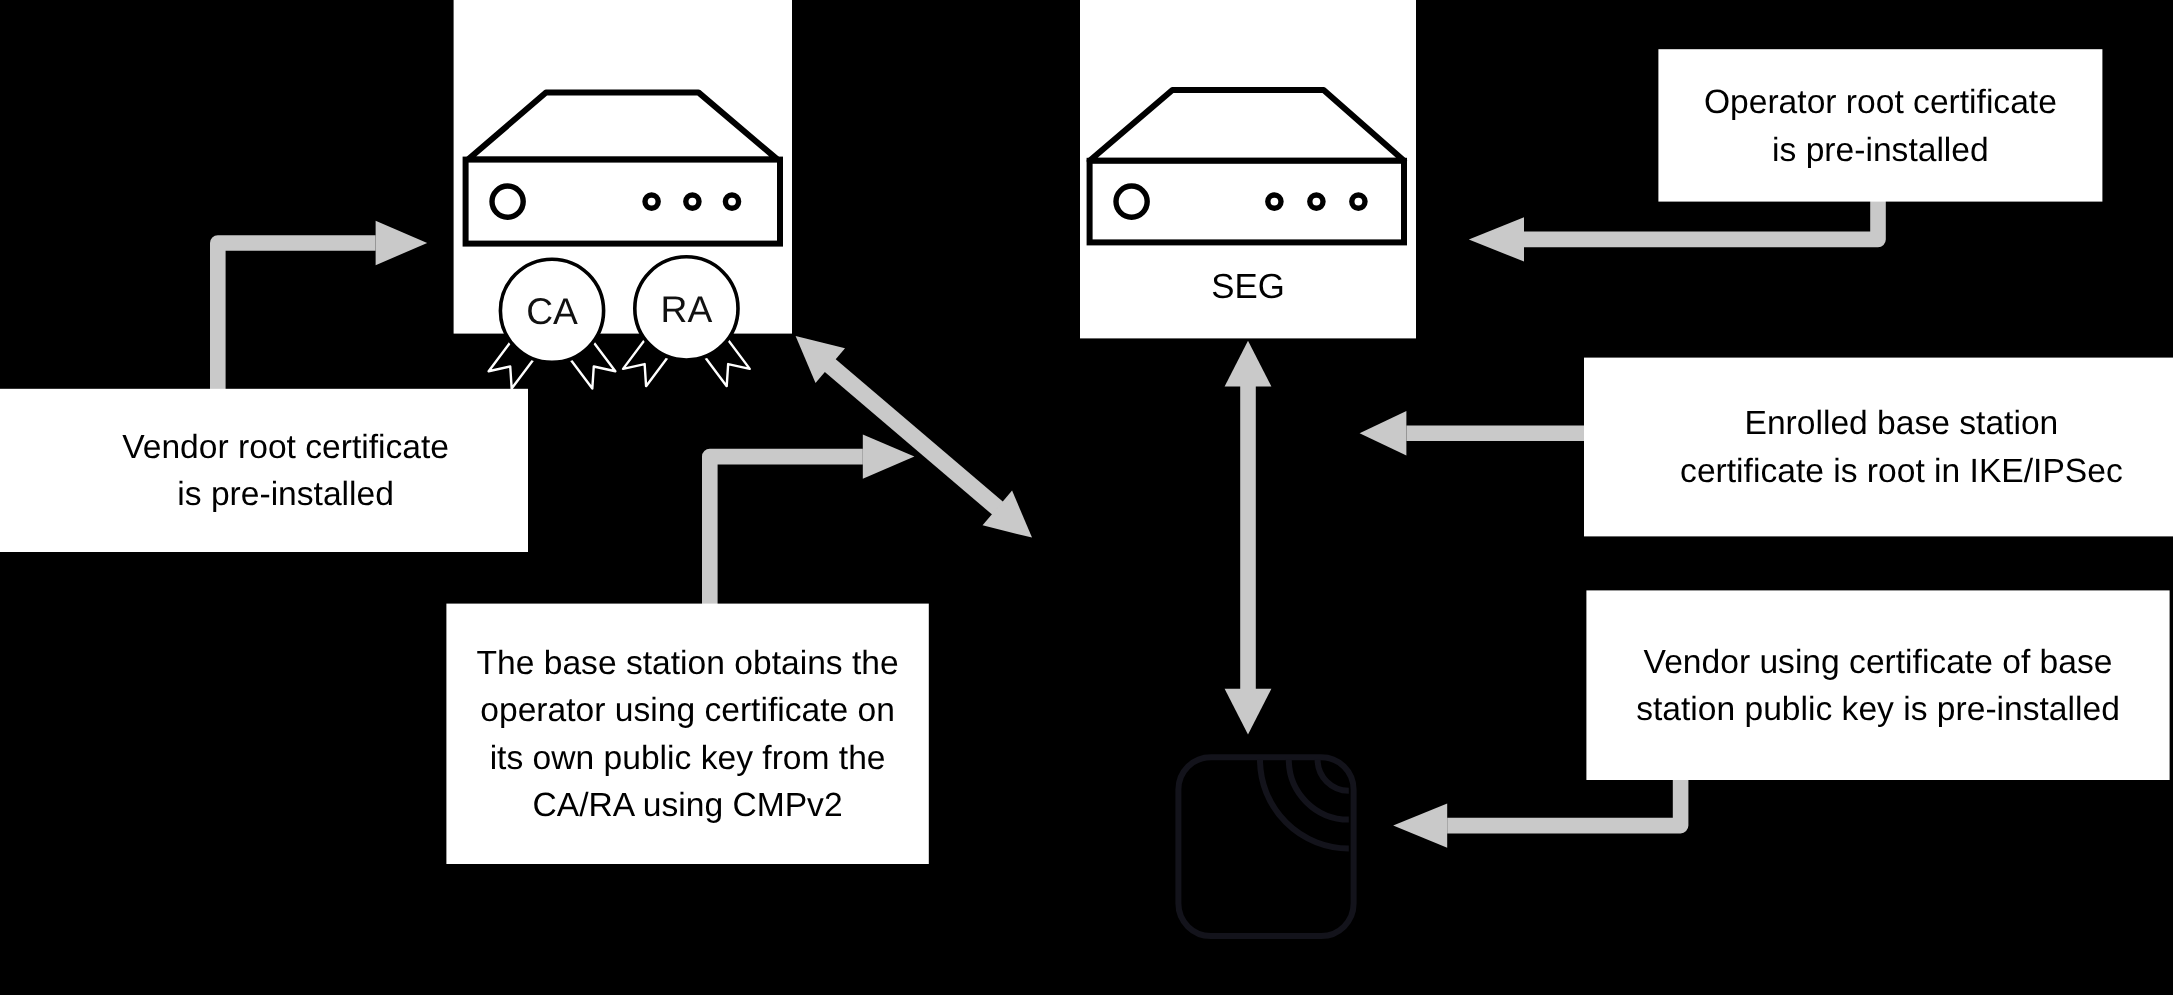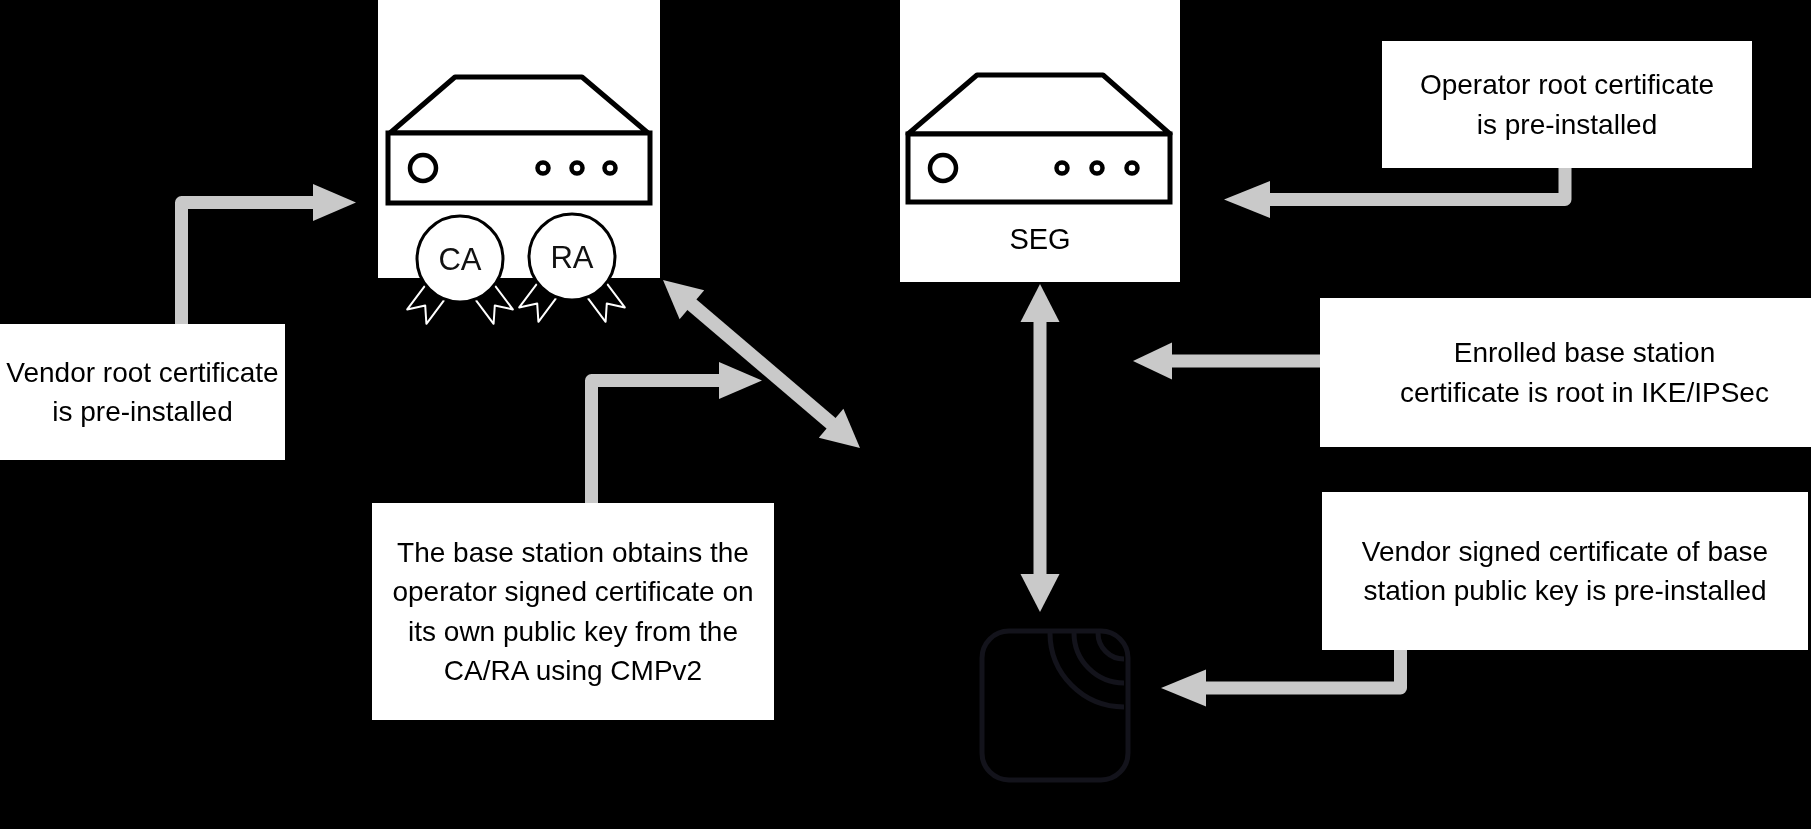--- a/index.html
+++ b/index.html
@@ -110,40 +110,40 @@
   </div>
   <div class="node-label" style="left:900px;top:223px;width:280px;">SEG</div>
 
   <svg class="abs" style="left:975px;top:618px;" width="165" height="180" viewBox="0 0 165 180">
     <rect class="bs" x="7" y="13" width="146" height="149" rx="27"></rect>
     <path class="bs" d="M123,15 A26,26 0 0 0 149,41"></path>
     <path class="bs" d="M99,15 A50,50 0 0 0 149,65"></path>
     <path class="bs" d="M75,15 A74,74 0 0 0 149,89"></path>
   </svg>
 
-  <div class="ann" style="left:0;top:324px;width:285px;height:136px;">
+  <div class="ann" style="left:0;top:324px;width:404px;height:136px;padding-left:36px;">
     <div>Vendor root certificate</div>
     <div>is pre-installed</div>
   </div>
 
   <div class="ann" style="left:1382px;top:41px;width:370px;height:127px;">
     <div>Operator root certificate</div>
     <div>is pre-installed</div>
   </div>
 
   <div class="ann" style="left:1320px;top:298px;width:529px;height:149px;">
     <div>Enrolled base station</div>
     <div>certificate is root in IKE/IPSec</div>
   </div>
 
   <div class="ann" style="left:1322px;top:492px;width:486px;height:158px;">
-    <div>Vendor signed certificate of base</div>
+    <div>Vendor using certificate of base</div>
     <div>station public key is pre-installed</div>
   </div>
 
   <div class="ann" style="left:372px;top:503px;width:402px;height:217px;">
     <div>The base station obtains the</div>
-    <div>operator signed certificate on</div>
+    <div>operator using certificate on</div>
     <div>its own public key from the</div>
     <div>CA/RA using CMPv2</div>
   </div>
 
 </div>
 
 </body></html>

